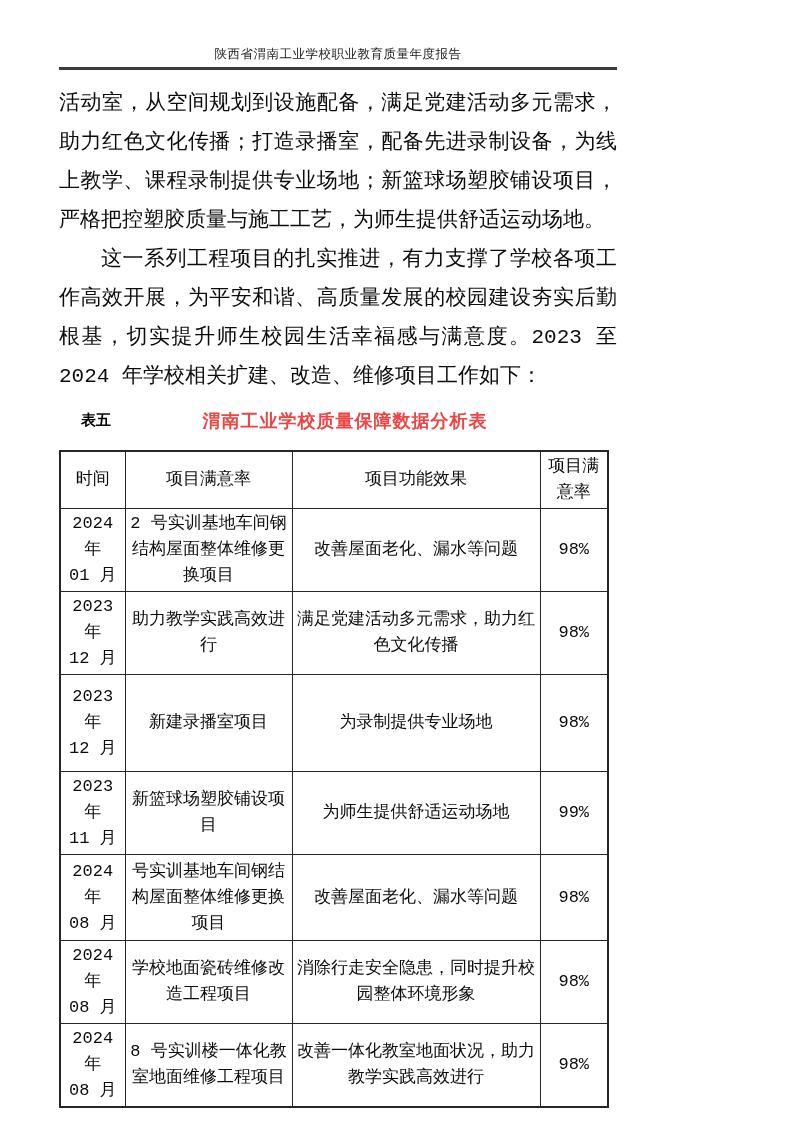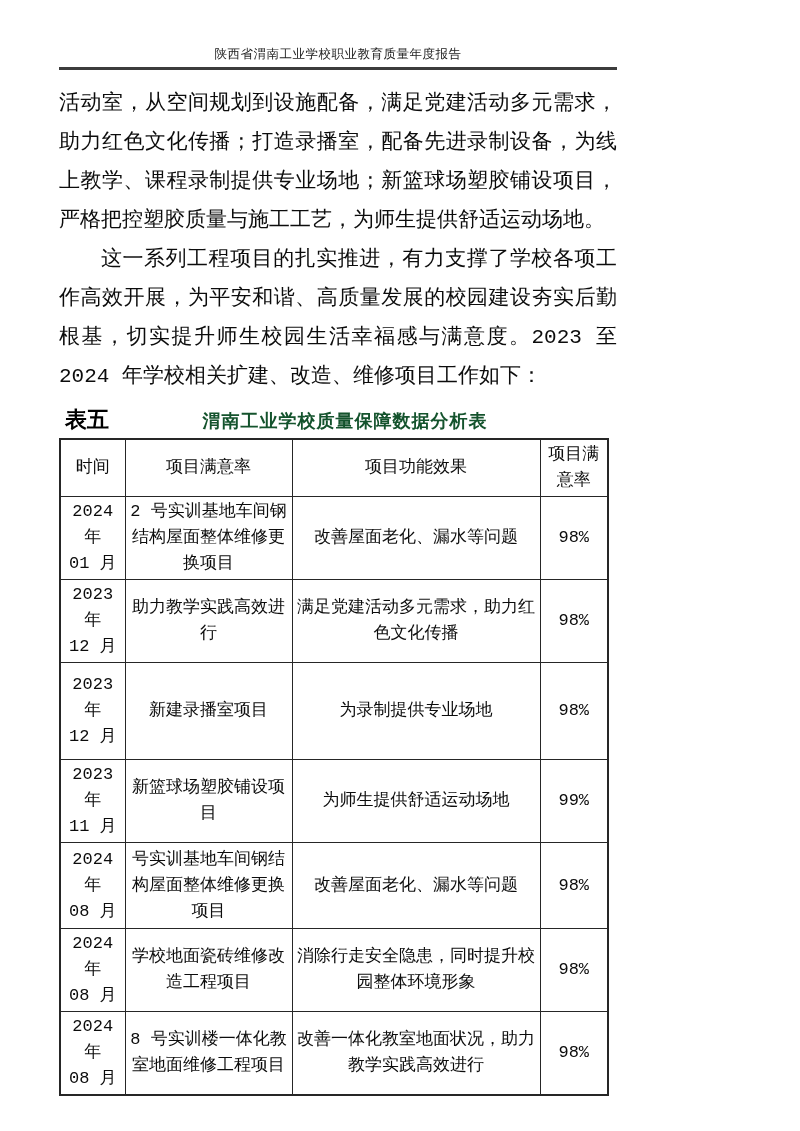--- a/index.html
+++ b/index.html
@@ -44,41 +44,41 @@
   .para.indent { text-indent: 2em; }
 
   
   .table-title-row {
     position: relative;
     margin-top: 13px;
     height: 26px;
   }
   .table-label {
     position: absolute;
-    left: 6px;
+    left: 22px;
     top: 0;
-    font-size: 22px;
+    font-size: 15px;
     font-weight: bold;
     line-height: 26px;
     color: #000;
   }
   .table-title {
     display: block;
     text-align: center;
     font-size: 18px;
     font-weight: bold;
     line-height: 26px;
     letter-spacing: 1px;
     padding-left: 14px;
-    color: #14532d;
+    color: #ef4444;
   }
 
   
   table.data-table {
-    margin-top: 3px;
+    margin-top: 15px;
     border-collapse: collapse;
     table-layout: fixed;
     width: 548px;
     border: 2px solid #262626;
   }
   table.data-table th,
   table.data-table td {
     border: 1px solid #262626;
     font-weight: normal;
     font-size: 17px;

